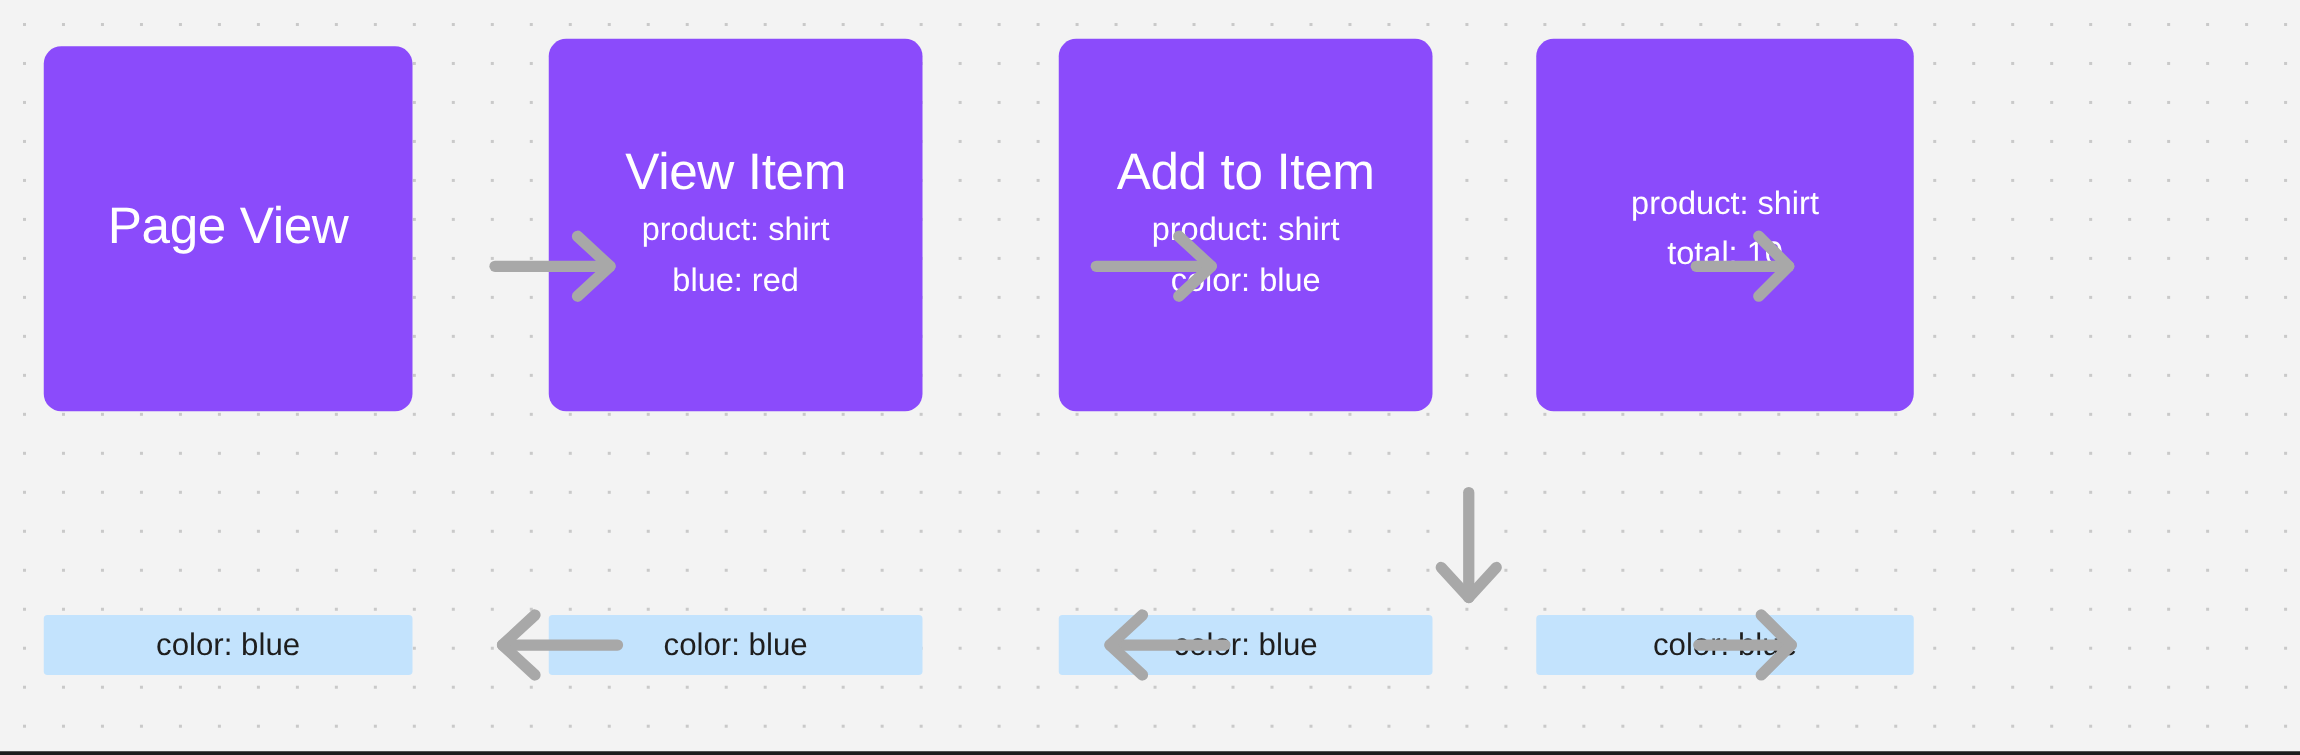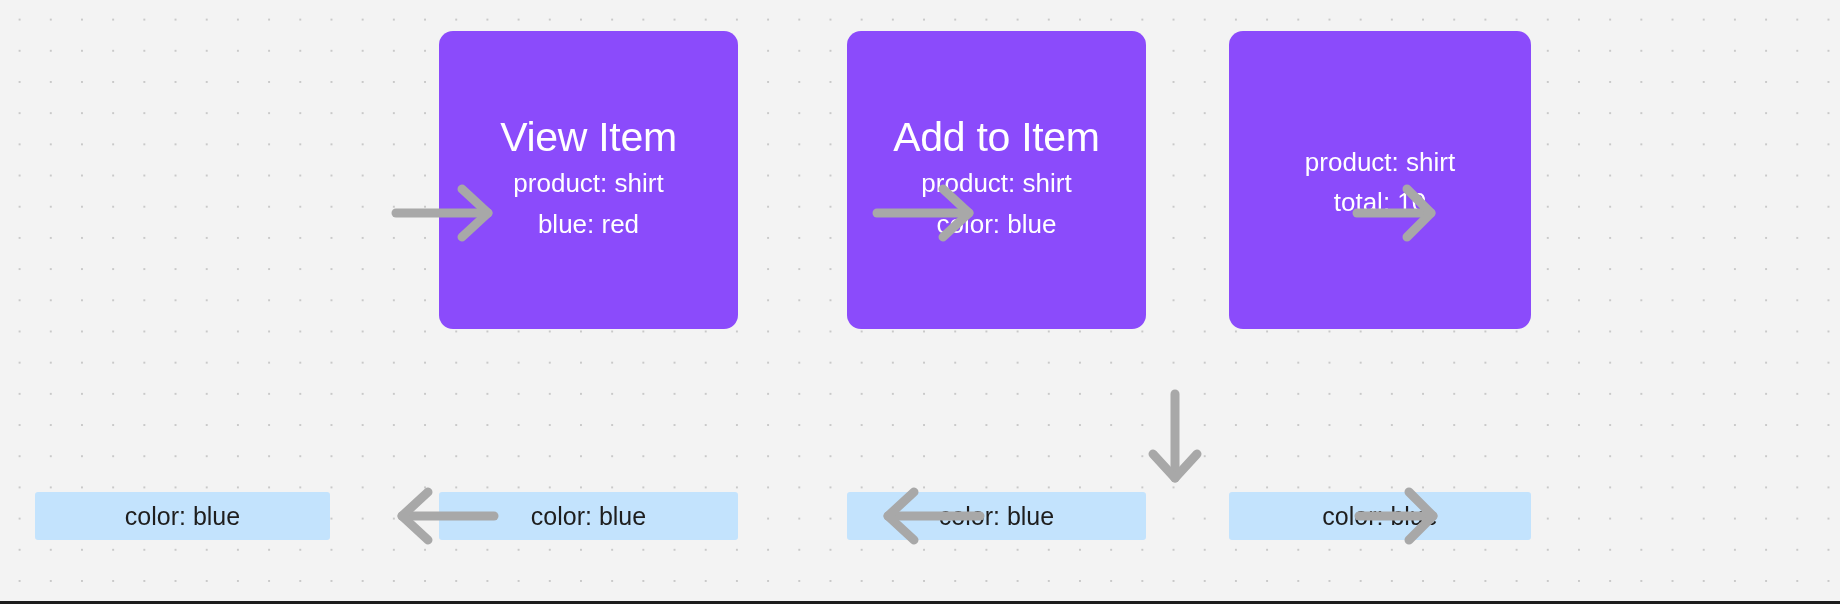--- a/index.html
+++ b/index.html
@@ -73,20 +73,24 @@
     position: absolute;
     pointer-events: none;
   }
   .arrow svg { display: block; overflow: visible; }
 </style>
 </head>
 <body>
 
 <div id="canvas">
 
+  <div class="node" style="left:35px; top:37px; width:295px; height:292px;">
+    <div class="node-title">Page View</div>
+    <div class="node-attrs"></div>
+  </div>
 
   <div class="node" style="left:439px; top:31px; width:299px; height:298px;">
     <div class="node-title">View Item</div>
     <div class="node-attrs">
       <div class="node-attr">product: shirt</div>
       <div class="node-attr">blue: red</div>
     </div>
   </div>
 
   <div class="node" style="left:847px; top:31px; width:299px; height:298px;">

